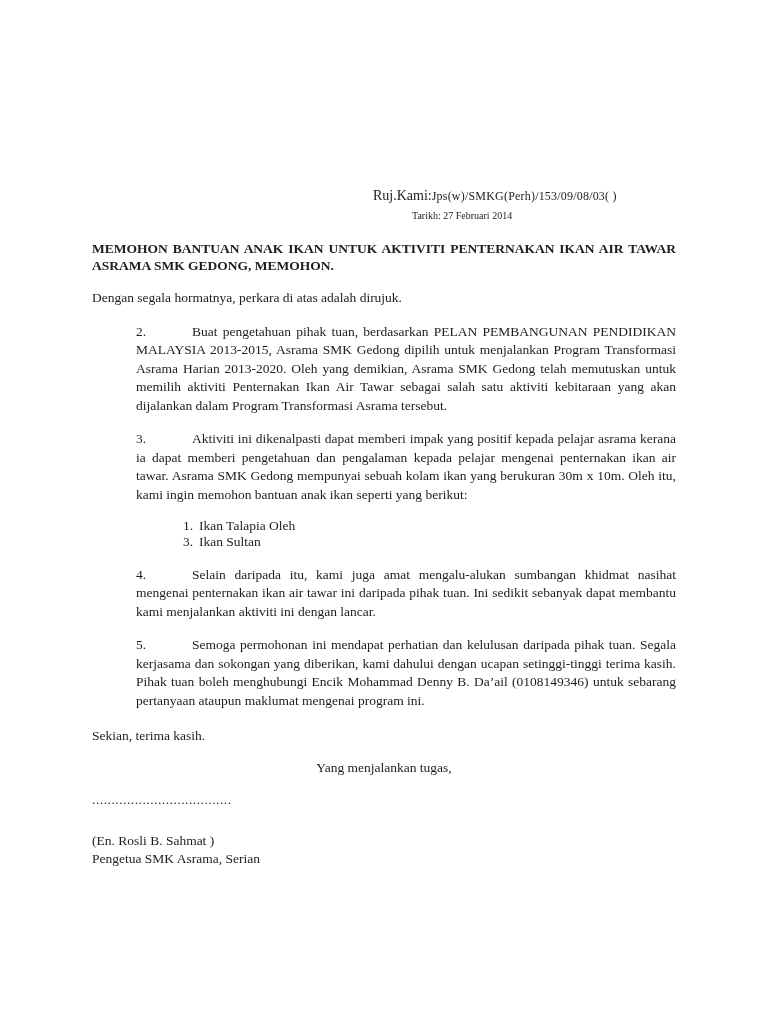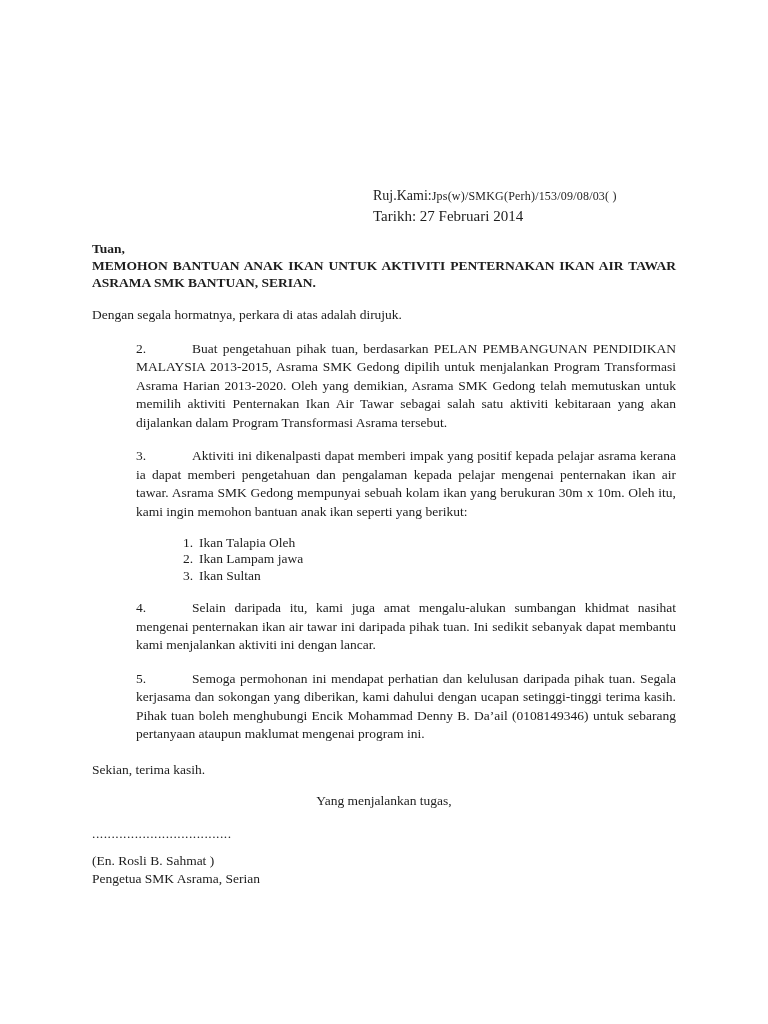--- a/index.html
+++ b/index.html
@@ -19,21 +19,21 @@
     padding: 186px 92px 0 92px;
     overflow: hidden;
   }
   .ref-block {
     margin-left: 281px;
     line-height: 20px;
     white-space: nowrap;
   }
   .ref-label { font-size: 14px; }
   .ref-value { font-size: 12px; letter-spacing: 0.2px; }
-  .date-line { font-size: 15px; }
+  .date-line { font-size: 10px; margin-left: 39px; }
   .recipient {
     margin-top: 18px;
     line-height: 18px;
   }
   .salutation-block {
     margin-top: 14px;
     font-weight: bold;
     line-height: 17px;
   }
   .subject-line1 {
@@ -72,50 +72,48 @@
     line-height: 18.5px;
     text-align: center;
   }
   .signature-dots {
     margin-top: 14px;
     line-height: 18.5px;
     letter-spacing: 0.5px;
     color: #2a2a2a;
   }
   .signatory {
-    margin-top: 9px;
+    margin-top: 22px;
     line-height: 18px;
   }
 </style>
 </head>
 <body>
 
 <div class="page">
 
   <div class="ref-block">
     <div><span class="ref-label">Ruj.Kami:</span><span class="ref-value">Jps(w)/SMKG(Perh)/153/09/08/03( )</span></div>
     <div class="date-line"><span>Tarikh:</span> <span>27 Februari 2014</span></div>
   </div>
 
 
   <div class="salutation-block">
-    <div>Tuan,</div>
     <div class="subject-line1">MEMOHON BANTUAN ANAK IKAN UNTUK AKTIVITI PENTERNAKAN IKAN AIR TAWAR</div>
-    <div>ASRAMA SMK BANTUAN, SERIAN.</div>
+    <div>ASRAMA SMK GEDONG, MEMOHON.</div>
   </div>
 
   <div class="opening">Dengan segala hormatnya, perkara di atas adalah dirujuk.</div>
 
   <p class="para"><span class="pnum">2.</span><span>Buat pengetahuan pihak tuan, berdasarkan PELAN PEMBANGUNAN PENDIDIKAN MALAYSIA 2013-2015, Asrama SMK Gedong dipilih untuk menjalankan Program Transformasi Asrama Harian 2013-2020. Oleh yang demikian, Asrama SMK Gedong telah memutuskan untuk memilih aktiviti Penternakan Ikan Air Tawar sebagai salah satu aktiviti kebitaraan yang akan dijalankan dalam Program Transformasi Asrama tersebut.</span></p>
 
   <p class="para"><span class="pnum">3.</span><span>Aktiviti ini dikenalpasti dapat memberi impak yang positif kepada pelajar asrama kerana ia dapat memberi pengetahuan dan pengalaman kepada pelajar mengenai penternakan ikan air tawar. Asrama SMK Gedong mempunyai sebuah kolam ikan yang berukuran 30m x 10m. Oleh itu, kami ingin memohon bantuan anak ikan seperti yang berikut:</span></p>
 
   <div class="fish-list">
     <div class="fish-item"><span class="lnum">1.</span><span>Ikan Talapia Oleh</span></div>
-    <div class="fish-item"><span class="lnum">2.</span><span>Ikan Lampam jawa</span></div>
     <div class="fish-item"><span class="lnum">3.</span><span>Ikan Sultan</span></div>
   </div>
 
   <p class="para"><span class="pnum">4.</span><span>Selain daripada itu, kami juga amat mengalu-alukan sumbangan khidmat nasihat mengenai penternakan ikan air tawar ini daripada pihak tuan. Ini sedikit sebanyak dapat membantu kami menjalankan aktiviti ini dengan lancar.</span></p>
 
   <p class="para"><span class="pnum">5.</span><span>Semoga permohonan ini mendapat perhatian dan kelulusan daripada pihak tuan. Segala kerjasama dan sokongan yang diberikan, kami dahului dengan ucapan setinggi-tinggi terima kasih. Pihak tuan boleh menghubungi Encik Mohammad Denny B. Da’ail (0108149346) untuk sebarang pertanyaan ataupun maklumat mengenai program ini.</span></p>
 
   <div class="closing-thanks">Sekian, terima kasih.</div>
 
   <div class="closing-role">Yang menjalankan tugas,</div>

